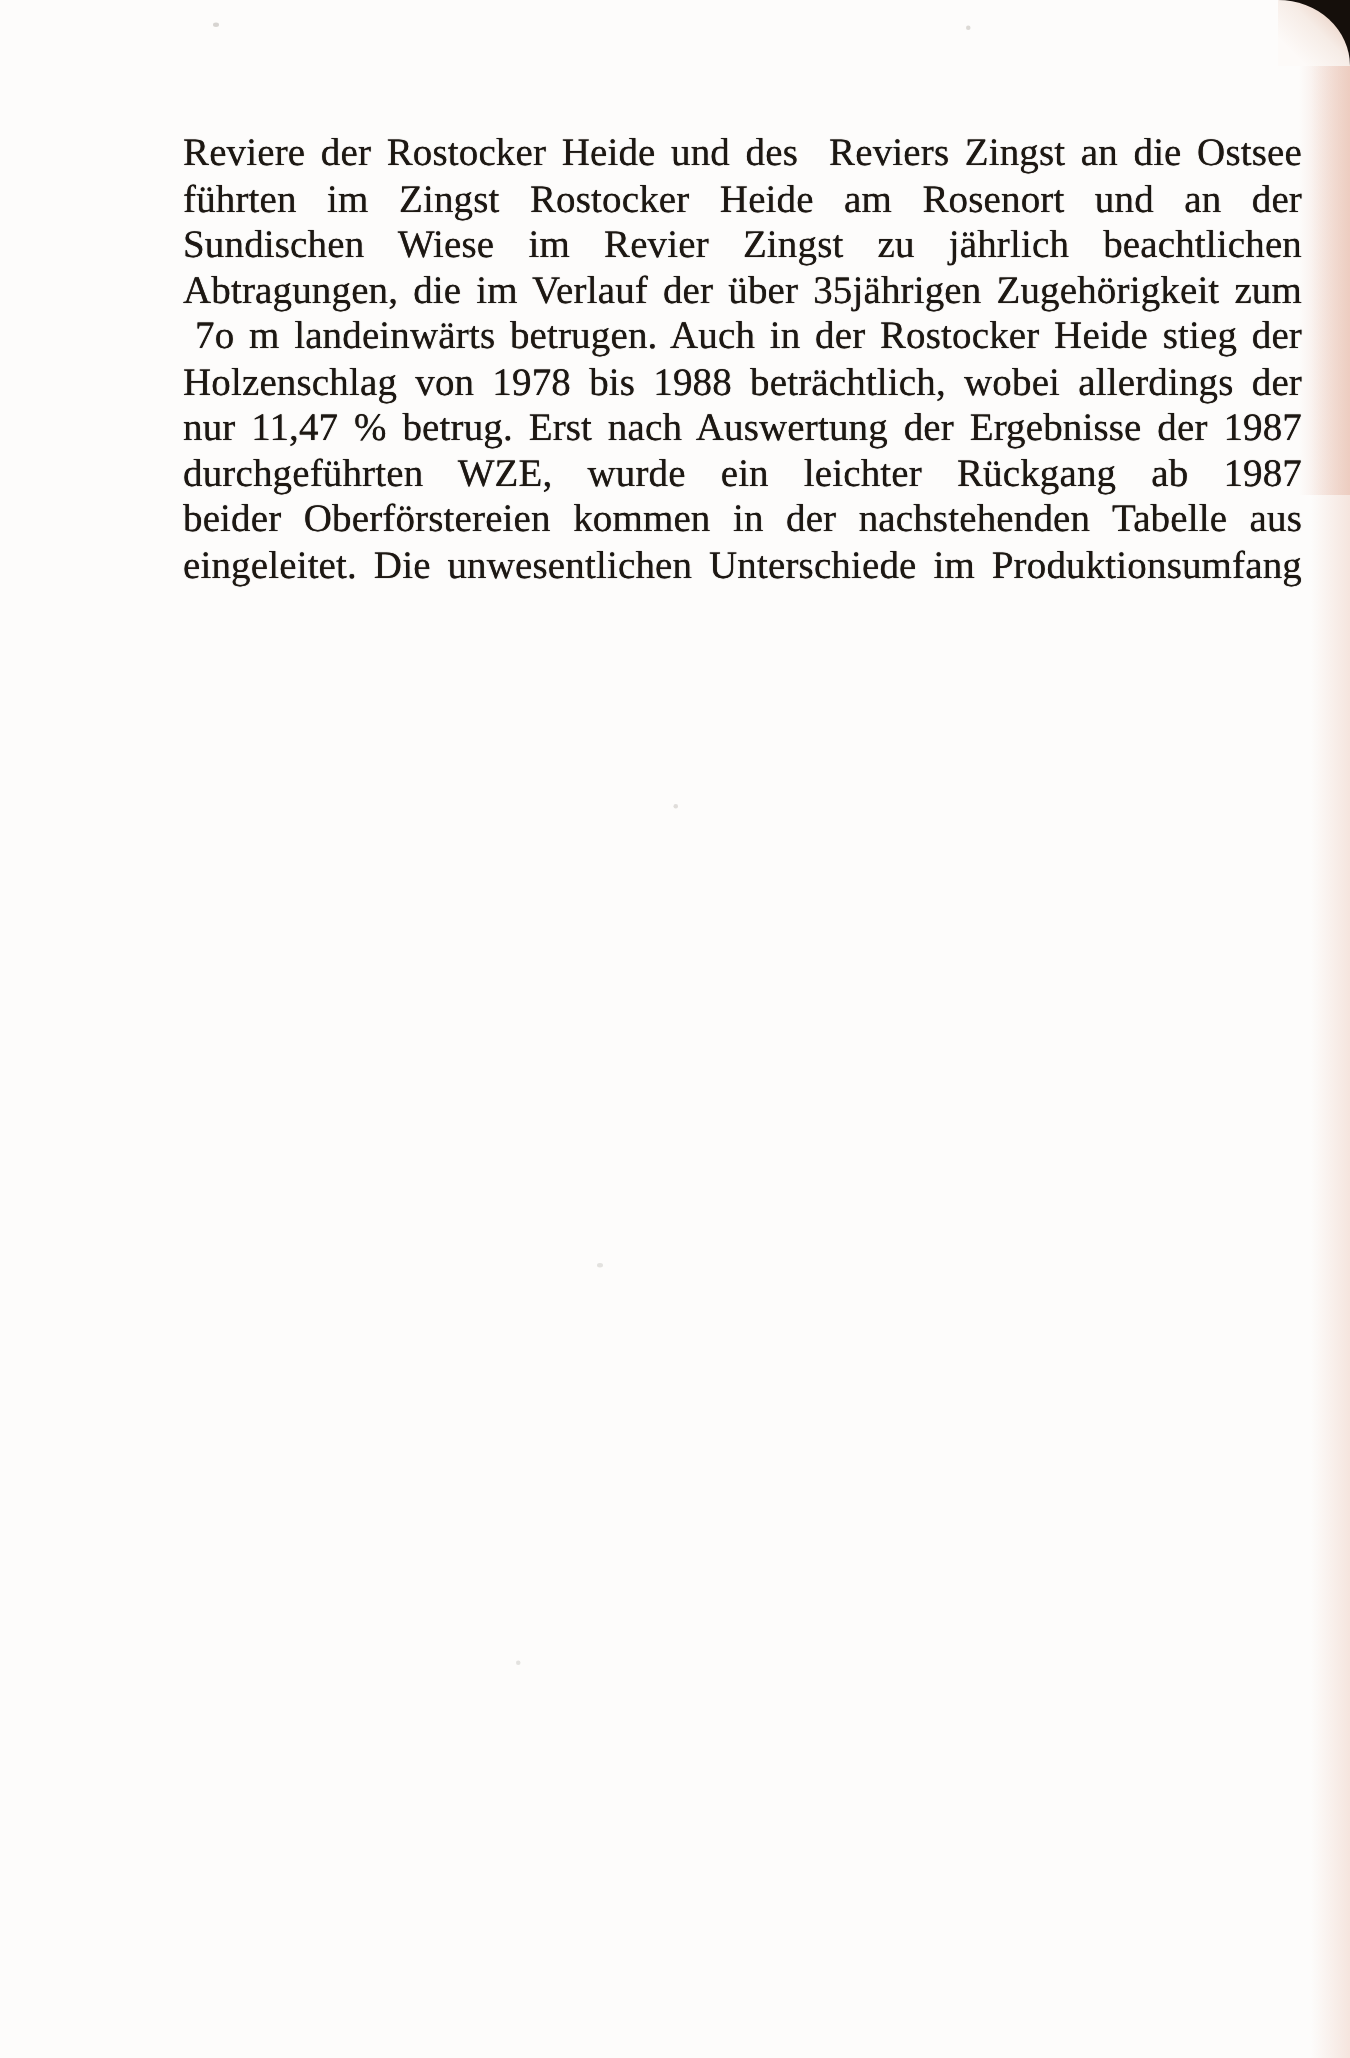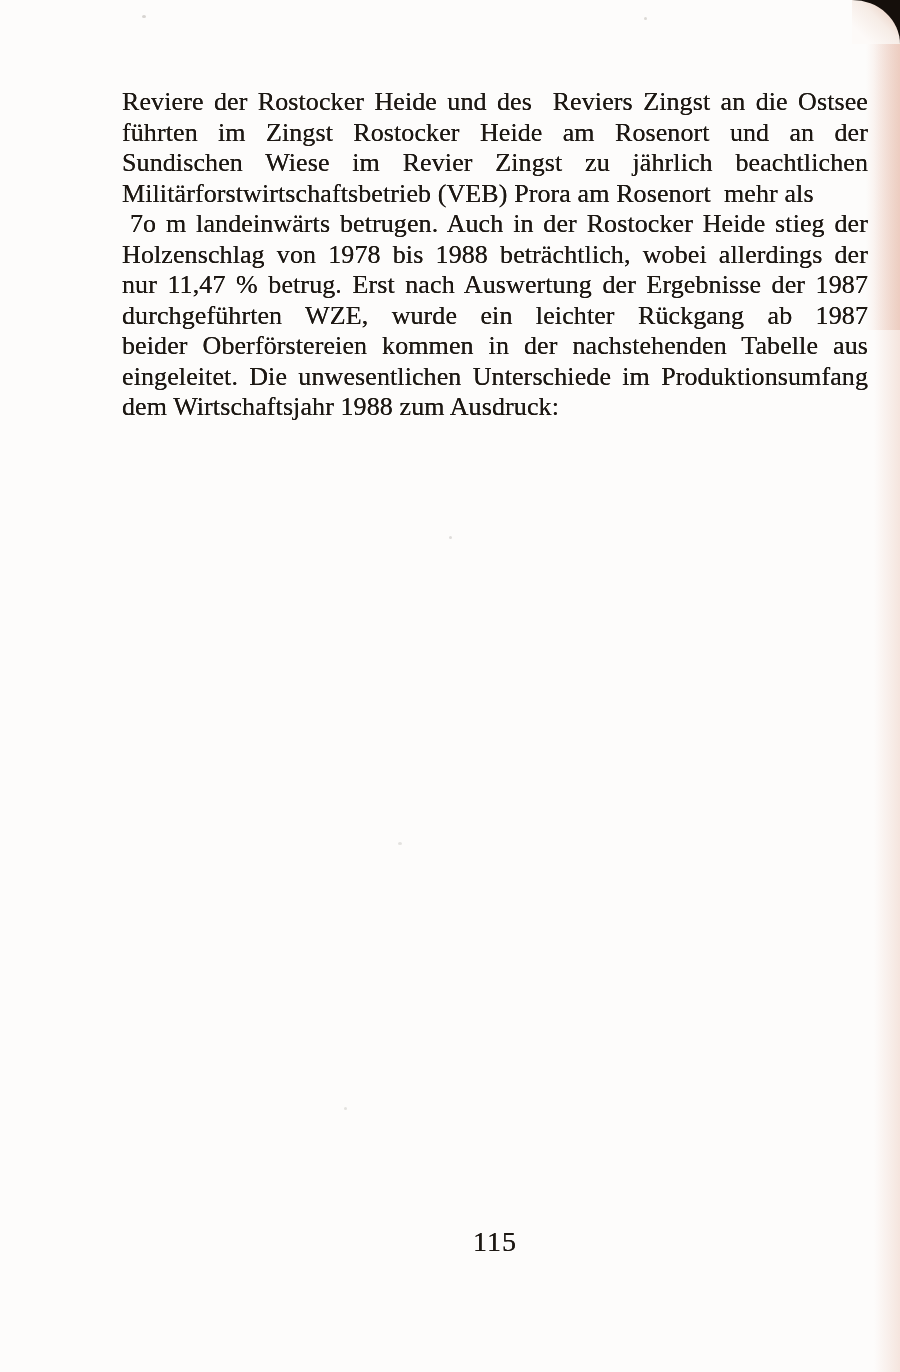--- a/index.html
+++ b/index.html
@@ -82,25 +82,23 @@
   <div class="speck s1"></div>
   <div class="speck s2"></div>
   <div class="speck s3"></div>
   <div class="speck s4"></div>
   <div class="speck s5"></div>
 
   <div class="paragraph">
     <div class="line justify">Reviere der Rostocker Heide und des&nbsp; Reviers Zingst an die Ostsee</div>
     <div class="line justify">führten im Zingst Rostocker Heide am Rosenort und an der</div>
     <div class="line justify">Sundischen Wiese im Revier Zingst zu jährlich beachtlichen</div>
-    <div class="line">Militärforstwirtschaftsbetrieb (VEB) Prora am Rosenort&nbsp; mehr als</div>
+    <div class="line justify">Abtragungen, die im Verlauf der über 35jährigen Zugehörigkeit zum</div>
     <div class="line justify indent">7o m landeinwärts betrugen. Auch in der Rostocker Heide stieg der</div>
     <div class="line justify">Holzenschlag von 1978 bis 1988 beträchtlich, wobei allerdings der</div>
     <div class="line justify">nur 11,47 % betrug. Erst nach Auswertung der Ergebnisse der 1987</div>
     <div class="line justify">durchgeführten WZE, wurde ein leichter Rückgang ab 1987</div>
     <div class="line justify">beider Oberförstereien kommen in der nachstehenden Tabelle aus</div>
     <div class="line justify">eingeleitet. Die unwesentlichen Unterschiede im Produktionsumfang</div>
-    <div class="line">dem Wirtschaftsjahr 1988 zum Ausdruck:</div>
   </div>
 
-  <div class="page-number">115</div>
 
 </div>
 
 </body></html>

